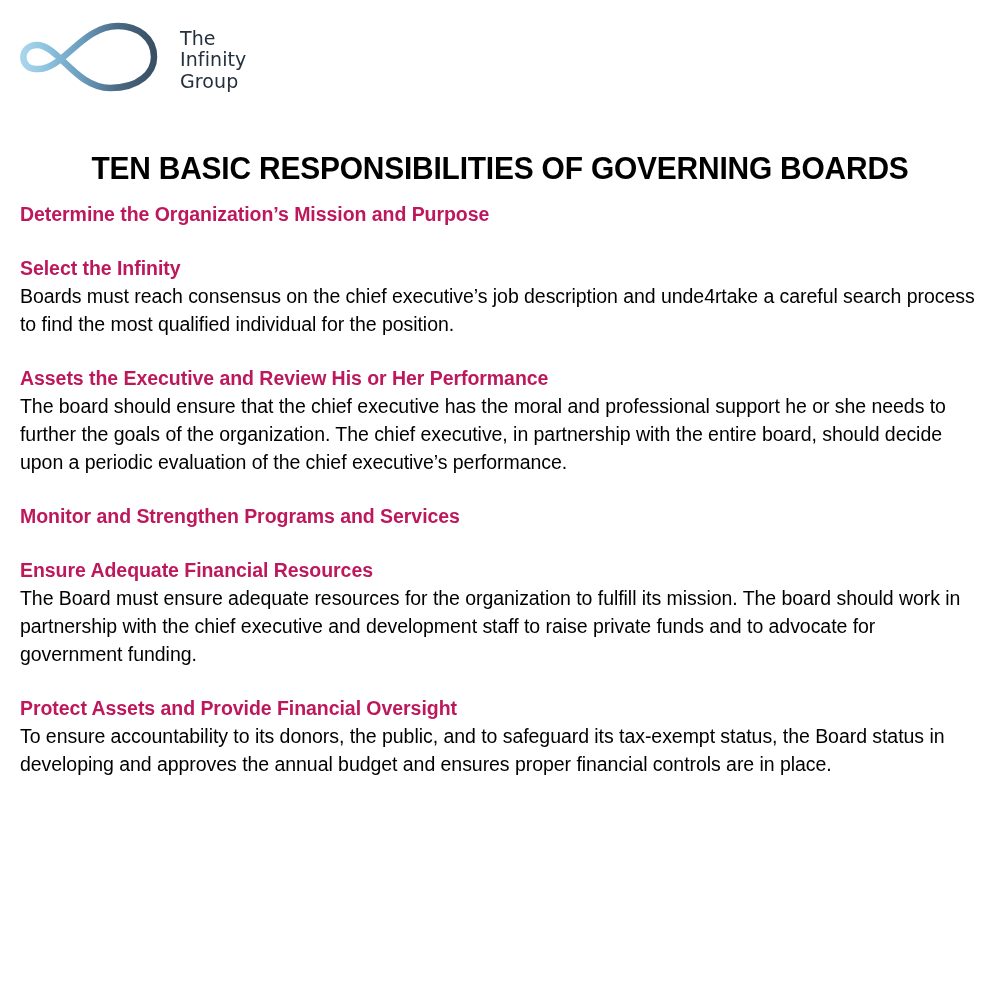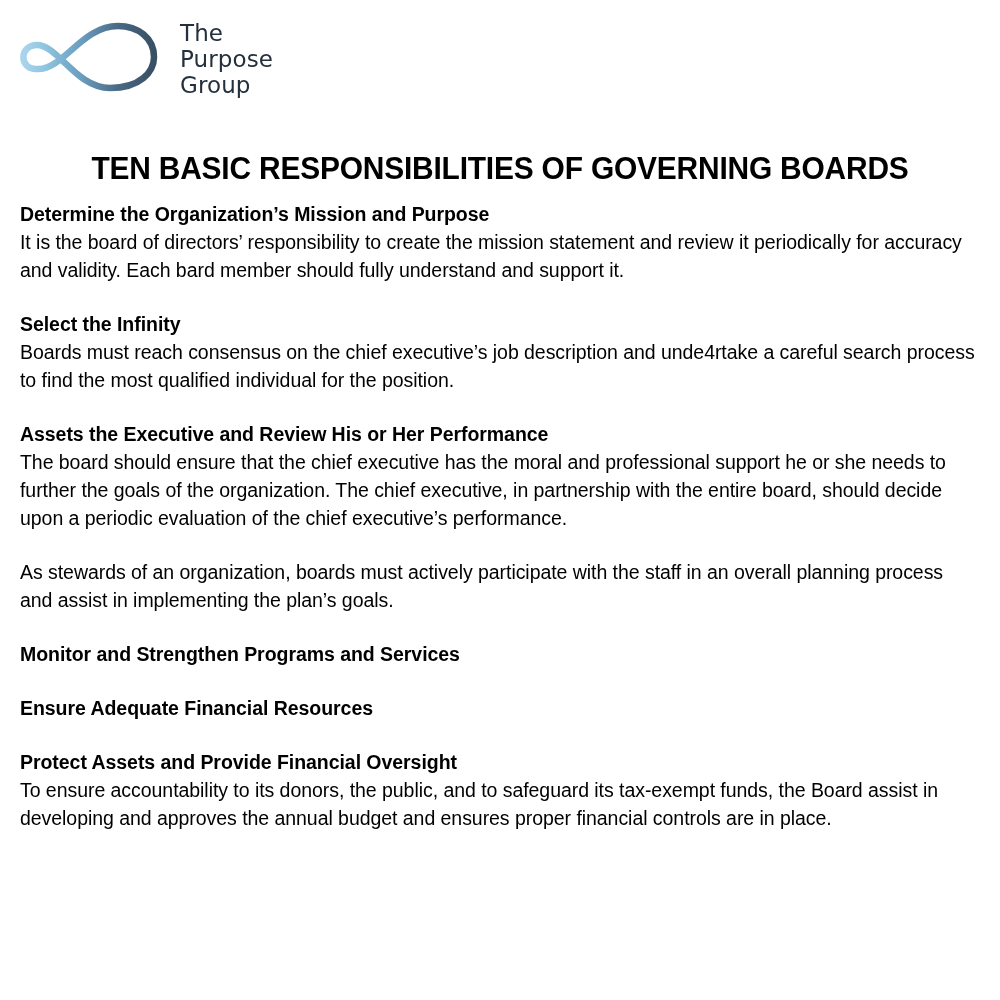--- a/index.html
+++ b/index.html
@@ -41,21 +41,21 @@
     display: block;
   }
   .logo-wordmark {
     margin-left: 6px;
     display: flex;
     flex-direction: column;
     justify-content: center;
     line-height: 1.12;
     color: #24303d;
     font-family: "DejaVu Sans", sans-serif;
-    font-size: 23px;
+    font-size: 19px;
     font-weight: 400;
     letter-spacing: 0.1px;
   }
   .logo-wordmark span { display: block; }
 
   
   .doc-title {
     position: absolute;
     left: 0;
     top: 130px;
@@ -78,21 +78,21 @@
     width: 958px;
   }
   .section { margin-bottom: 26px; }
   .section:last-child { margin-bottom: 9px; }
 
   .section-heading {
     font-family: "Liberation Sans", sans-serif;
     font-weight: bold;
     font-size: 19.5px;
     line-height: 28px;
-    color: #000000;
+    color: #be185d;
     letter-spacing: -0.05px;
   }
   .section-body {
     font-family: "Liberation Sans", sans-serif;
     font-weight: normal;
     font-size: 19.5px;
     line-height: 28px;
     color: #000000;
     letter-spacing: -0.05px;
     white-space: pre-line;
@@ -116,55 +116,54 @@
       </defs>
       <path d="M22 57
                C 5 57, 5 33, 23 33
                C 44 33, 62 76, 96 76
                C 126 76, 140 60, 140 45
                C 140 26, 124 14, 104 14
                C 68 14, 50 57, 24 57 Z" fill="none" stroke="url(#infGrad)" stroke-width="6.5" stroke-linecap="round"></path>
     </svg>
     <div class="logo-wordmark">
       <span>The</span>
-      <span>Purpose</span>
+      <span>Infinity</span>
       <span>Group</span>
     </div>
   </div>
 
   <h1 class="doc-title">TEN BASIC RESPONSIBILITIES OF GOVERNING BOARDS</h1>
 
   <div class="content">
 
     <div class="section">
       <div class="section-heading">Determine the Organization’s Mission and Purpose</div>
-      <div class="section-body">It is the board of directors’ responsibility to create the mission statement and review it periodically for accuracy and validity. Each bard member should fully understand and support it.</div>
     </div>
 
     <div class="section">
       <div class="section-heading">Select the Infinity</div>
       <div class="section-body">Boards must reach consensus on the chief executive’s job description and unde4rtake a careful search process to find the most qualified individual for the position.</div>
     </div>
 
     <div class="section">
       <div class="section-heading">Assets the Executive and Review His or Her Performance</div>
       <div class="section-body">The board should ensure that the chief executive has the moral and professional support he or she needs to further the goals of the organization. The chief executive, in partnership with the entire board, should decide upon a periodic evaluation of the chief executive’s performance.</div>
     </div>
 
     <div class="section">
-      <div class="section-body">As stewards of an organization, boards must actively participate with the staff in an overall planning process and assist in implementing the plan’s goals.</div>
     </div>
 
     <div class="section">
       <div class="section-heading">Monitor and Strengthen Programs and Services</div>
     </div>
 
     <div class="section">
       <div class="section-heading">Ensure Adequate Financial Resources</div>
+      <div class="section-body">The Board must ensure adequate resources for the organization to fulfill its mission. The board should work in partnership with the chief executive and development staff to raise private funds and to advocate for government funding.</div>
     </div>
 
     <div class="section">
       <div class="section-heading">Protect Assets and Provide Financial Oversight</div>
-      <div class="section-body">To ensure accountability to its donors, the public, and to safeguard its tax-exempt funds, the Board assist in developing and approves the annual budget and ensures proper financial controls are in place.</div>
+      <div class="section-body">To ensure accountability to its donors, the public, and to safeguard its tax-exempt status, the Board status in developing and approves the annual budget and ensures proper financial controls are in place.</div>
     </div>
 
   </div>
 </div>
 
 </body></html>

